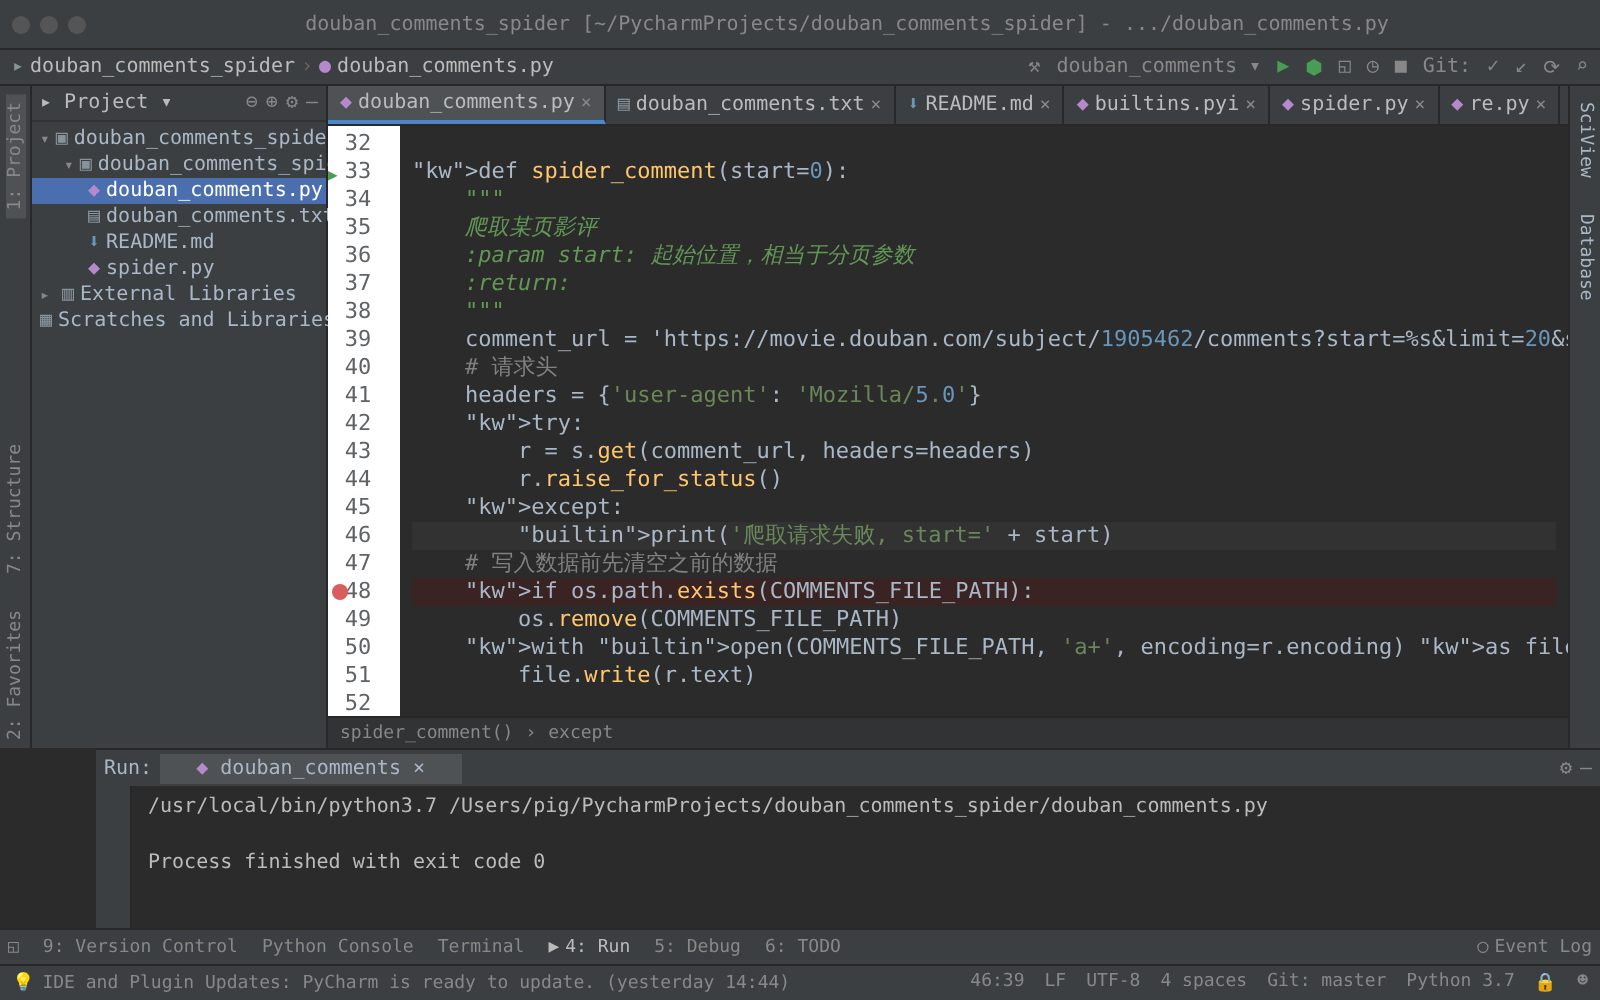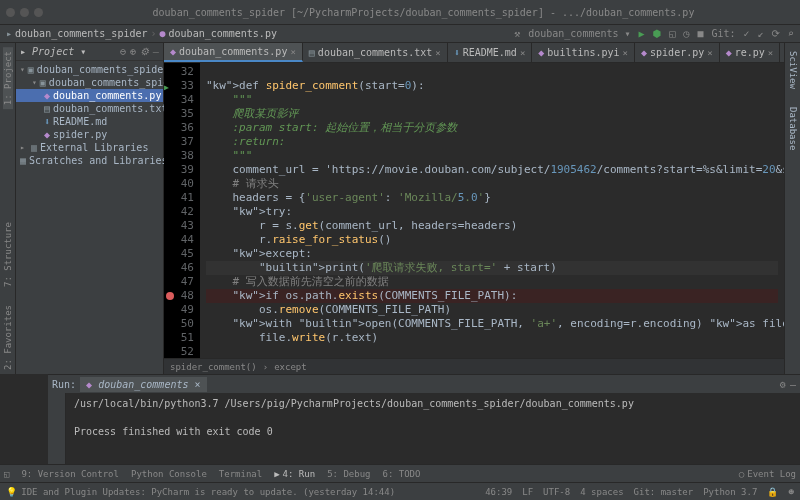--- a/index.html
+++ b/index.html
@@ -14,49 +14,49 @@
 .bc-sep { color: #666; }
 .nav-right { margin-left: auto; display: flex; align-items: center; gap: 8px; color: #888; }
 .nav-btn { color: #888; cursor: pointer; }
 .play-icon { color: #499c54; }
 .bug-icon { color: #499c54; }
 .main { flex: 1; display: flex; overflow: hidden; }
 .left-rail { width: 16px; background: #3c3f41; border-right: 1px solid #282828; display: flex; flex-direction: column; align-items: center; padding-top: 4px; gap: 10px; color: #888; }
 .rail-tab { writing-mode: vertical-rl; transform: rotate(180deg); font-size: 9px; cursor: pointer; padding: 4px 0; }
 .rail-tab.active { background: #4e5254; }
 .project-panel { width: 148px; background: #3c3f41; border-right: 1px solid #282828; display: flex; flex-direction: column; }
-.panel-header { height: 18px; display: flex; align-items: center; padding: 0 4px; border-bottom: 1px solid #323232; font-size: 10px; font-style: italic; }
+.panel-header { height: 18px; display: flex; align-items: center; padding: 0 4px; border-bottom: 1px solid #323232; font-size: 10px; }
 .panel-title { color: #bbb; flex: 1; }
 .panel-icons { display: flex; gap: 4px; color: #888; }
 .tree { padding: 2px 0; font-size: 10px; }
 .tree-item { display: flex; align-items: center; padding: 1px 4px; gap: 3px; white-space: nowrap; cursor: pointer; }
 .tree-item.selected { background: #4b6eaf; color: #fff; }
 .tree-indent1 { padding-left: 16px; } .tree-indent2 { padding-left: 28px; }
 .folder-icon { color: #87939a; } .py-icon { color: #b589cc; } .txt-icon { color: #87939a; } .md-icon { color: #6897bb; }
 .arrow { color: #888; font-size: 8px; width: 8px; }
 .editor-area { flex: 1; display: flex; flex-direction: column; background: #2b2b2b; overflow: hidden; }
 .editor-tabs { height: 20px; background: #3c3f41; display: flex; align-items: stretch; border-bottom: 1px solid #282828; font-size: 10px; overflow: hidden; }
 .ed-tab { display: flex; align-items: center; padding: 0 6px; gap: 3px; border-right: 1px solid #282828; color: #bbb; cursor: pointer; white-space: nowrap; }
 .ed-tab.active { background: #4e5254; border-bottom: 2px solid #4a88c7; }
 .ed-tab .close { color: #888; font-size: 9px; }
 .code-wrap { flex: 1; display: flex; overflow: hidden; font-size: 11px; line-height: 14px; }
-.gutter { width: 36px; background: #000000; color: #606366; text-align: right; padding: 2px 6px 2px 0; user-select: none; }
+.gutter { width: 36px; background: #ffffff; color: #606366; text-align: center; padding: 2px 6px 2px 0; user-select: none; }
 .gutter-line { height: 14px; position: relative; }
 .breakpoint { position: absolute; left: 2px; top: 3px; width: 8px; height: 8px; background: #db5c5c; border-radius: 50%; }
 .run-mark { position: absolute; left: 0px; top: 2px; color: #499c54; font-size: 8px; }
 .code { flex: 1; padding: 2px 6px; white-space: pre; overflow: hidden; }
 .code-line { height: 14px; }
 .line-hl { background: #323232; }
 .line-bp { background: #3a2323; } .str { color: #6a8759; } .doc { color: #629755; font-style: italic; }
 .fn { color: #ffc66d; } .num { color: #6897bb; } .cmt { color: #808080; }
 .breadcrumb-bar { height: 16px; background: #313335; border-top: 1px solid #282828; display: flex; align-items: center; padding: 0 6px; font-size: 9px; color: #888; gap: 6px; }
 .right-rail { width: 16px; background: #3c3f41; border-left: 1px solid #282828; display: flex; flex-direction: column; align-items: center; padding-top: 4px; gap: 10px; }
 .run-panel { height: 90px; background: #2b2b2b; border-top: 1px solid #282828; display: flex; flex-direction: column; margin-left: 48px; }
 .run-header { height: 18px; background: #3c3f41; display: flex; align-items: center; padding: 0 4px; font-size: 10px; }
-.run-tab { background: #4e5254; padding: 2px 6px; margin-left: 4px; font-style: italic; }
+.run-tab { background: #4e5254; padding: 2px 18px; margin-left: 4px; }
 .run-body { flex: 1; display: flex; }
 .run-left { width: 18px; background: #3c3f41; border-right: 1px solid #282828; }
 .run-output { flex: 1; padding: 4px 8px; font-size: 10px; line-height: 14px; color: #bbb; }
 .bottom-tabs { height: 18px; background: #3c3f41; display: flex; align-items: center; padding: 0 4px; gap: 12px; font-size: 9px; color: #888; border-top: 1px solid #282828; }
 .btab { cursor: pointer; display: flex; align-items: center; gap: 3px; }
 .btab.active { color: #bbb; }
 .btab-right { margin-left: auto; display: flex; gap: 8px; }
 .statusbar { height: 18px; background: #3c3f41; display: flex; align-items: center; padding: 0 6px; font-size: 9px; color: #888; border-top: 1px solid #282828; }
 .status-left { flex: 1; display: flex; align-items: center; gap: 4px; }
 .status-right { display: flex; gap: 10px; }

